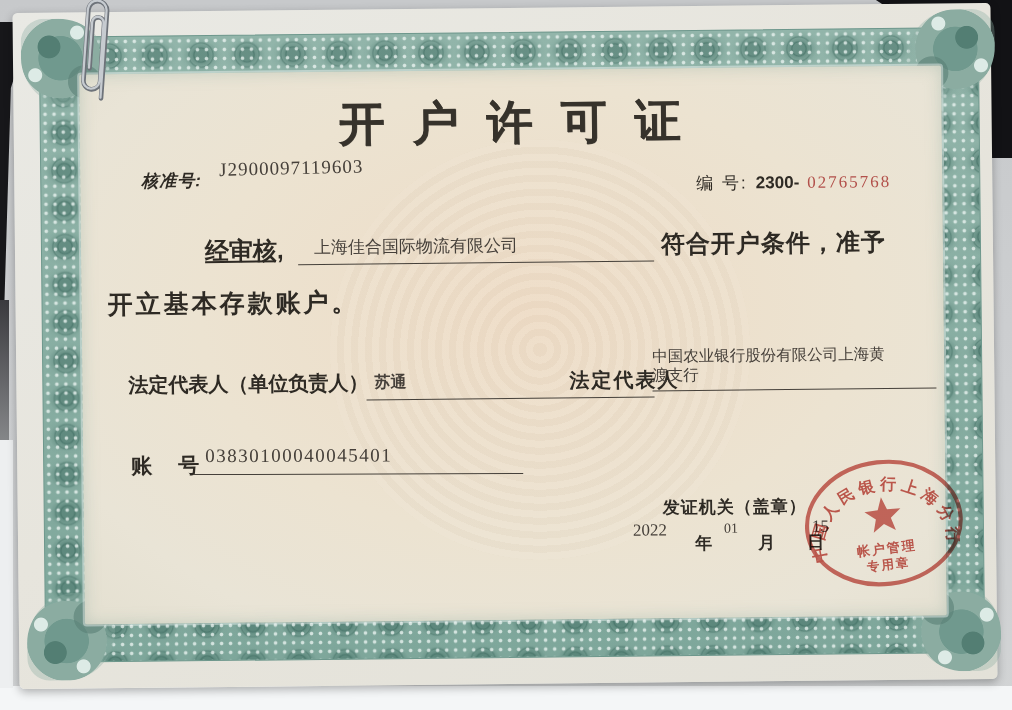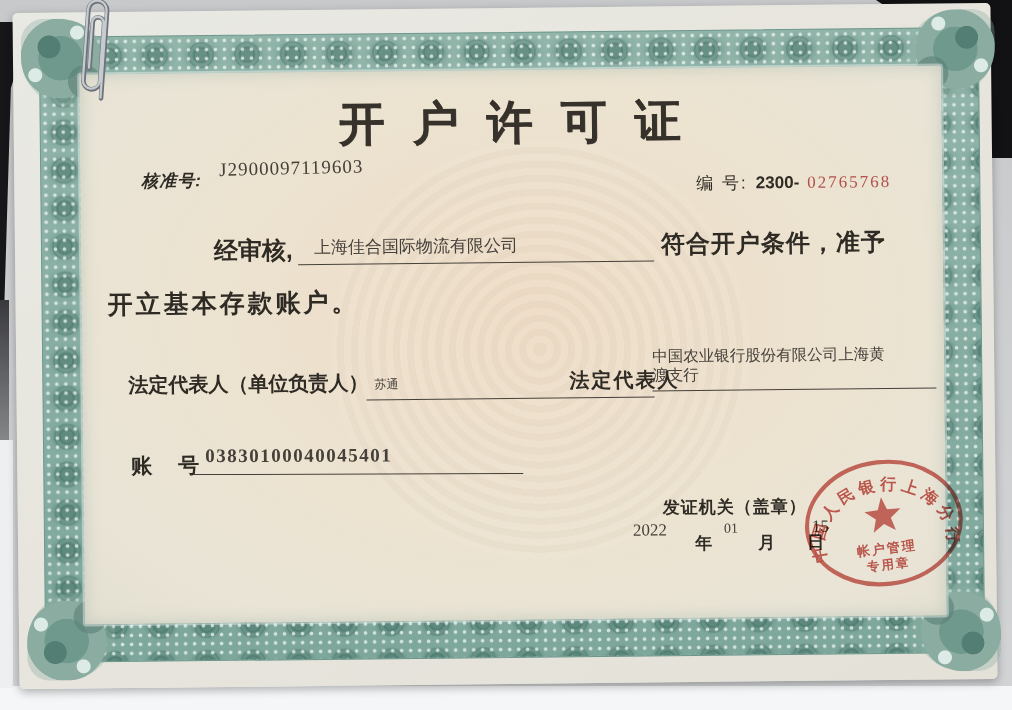--- a/index.html
+++ b/index.html
@@ -107,45 +107,45 @@
 
   <div class="t lbl" style="left:127px;top:158px;font-size:17px;letter-spacing:1px;font-style:italic;">核准号:</div>
   <div class="t val" style="left:205px;top:147px;font-size:19px;letter-spacing:1px;transform:rotate(-0.8deg);">J2900097119603</div>
 
   <div class="t" style="left:682px;top:166px;font-size:17px;display:flex;gap:8px;align-items:baseline;">
     <span style="font-weight:normal;letter-spacing:2px;">编 号:</span>
     <span style="font-weight:bold;">2300-</span>
     <span class="serial-red" style="color:#b2504a;font-size:17px;">02765768</span>
   </div>
 
-  <div class="t lbl" style="left:199px;top:224px;font-size:24px;">经审核,</div>
+  <div class="t lbl" style="left:190px;top:224px;font-size:24px;text-decoration:underline;">经审核,</div>
   <div class="field" style="left:283px;top:222px;width:356px;height:32px;">
     <span class="val" style="font-size:17px;padding:0 0 5px 16px;">上海佳合国际物流有限公司</span>
   </div>
   <div class="t lbl" style="left:646px;top:222px;font-size:24px;letter-spacing:1px;">符合开户条件，准予</div>
 
   <div class="t lbl" style="left:92px;top:276px;font-size:25px;letter-spacing:3px;">开立基本存款账户。</div>
 
   <div class="t lbl" style="left:112px;top:360px;font-size:20px;">法定代表人（单位负责人）</div>
   <div class="field" style="left:350px;top:358px;width:288px;height:32px;">
-    <span class="val" style="font-size:12px;padding:0 0 6px 8px;">苏通</span>
+    <span class="val" style="font-size:16px;padding:0 0 6px 8px;font-weight:bold;">苏通</span>
   </div>
   <div class="t lbl" style="left:553px;top:360px;font-size:20px;letter-spacing:2px;">法定代表人</div>
   <div class="field" style="left:636px;top:326px;width:284px;height:58px;">
     <span style="display:block;line-height:19px;padding-bottom:6px;">
       <span class="val" style="font-size:15.5px;display:block;">中国农业银行股份有限公司上海黄</span>
       <span class="val" style="font-size:15.5px;display:block;">渡支行</span>
     </span>
   </div>
 
   <div class="t lbl" style="left:114px;top:440px;font-size:21px;">
     <span>账</span><span style="display:inline-block;width:26px;"></span><span>号</span>
   </div>
   <div class="field" style="left:176px;top:430px;width:330px;height:34px;transform:rotate(0.4deg);">
-    <span class="val" style="font-size:19px;letter-spacing:1.5px;padding:0 0 7px 12px;font-weight:bold;">03830100040045401</span>
+    <span class="val" style="font-size:19px;letter-spacing:1.5px;padding:0 0 7px 12px;">03830100040045401</span>
   </div>
 
   <div class="t lbl" style="left:645px;top:490px;font-size:17px;letter-spacing:1px;">发证机关（盖章）</div>
   <div class="t val" style="left:615px;top:514px;font-size:17px;">2022</div>
   <div class="t lbl" style="left:677px;top:526px;font-size:17px;">年</div>
   <div class="t val" style="left:706px;top:515px;font-size:14px;">01</div>
   <div class="t lbl" style="left:740px;top:526px;font-size:17px;">月</div>
   <div class="t val" style="left:762px;top:512px;font-size:17px;margin-left:32px;">15</div>
   <div class="t lbl" style="left:789px;top:526px;font-size:17px;">日</div>
 

